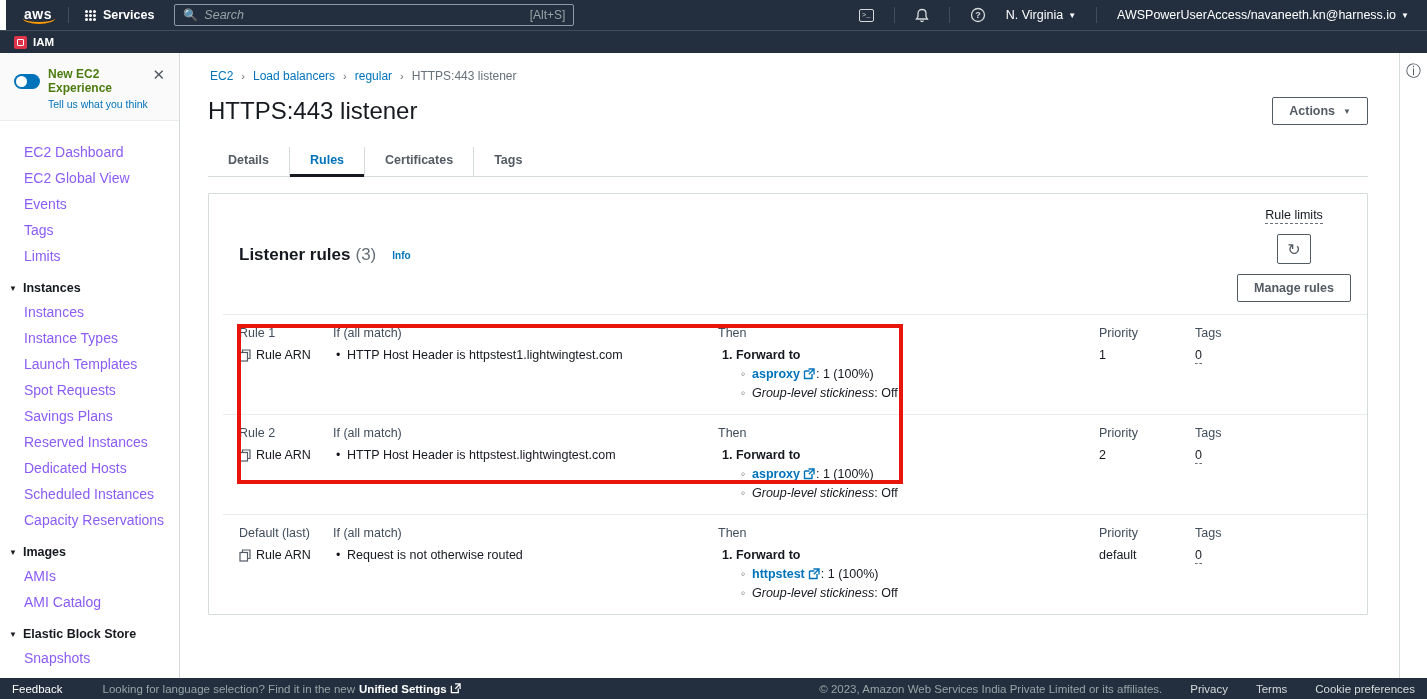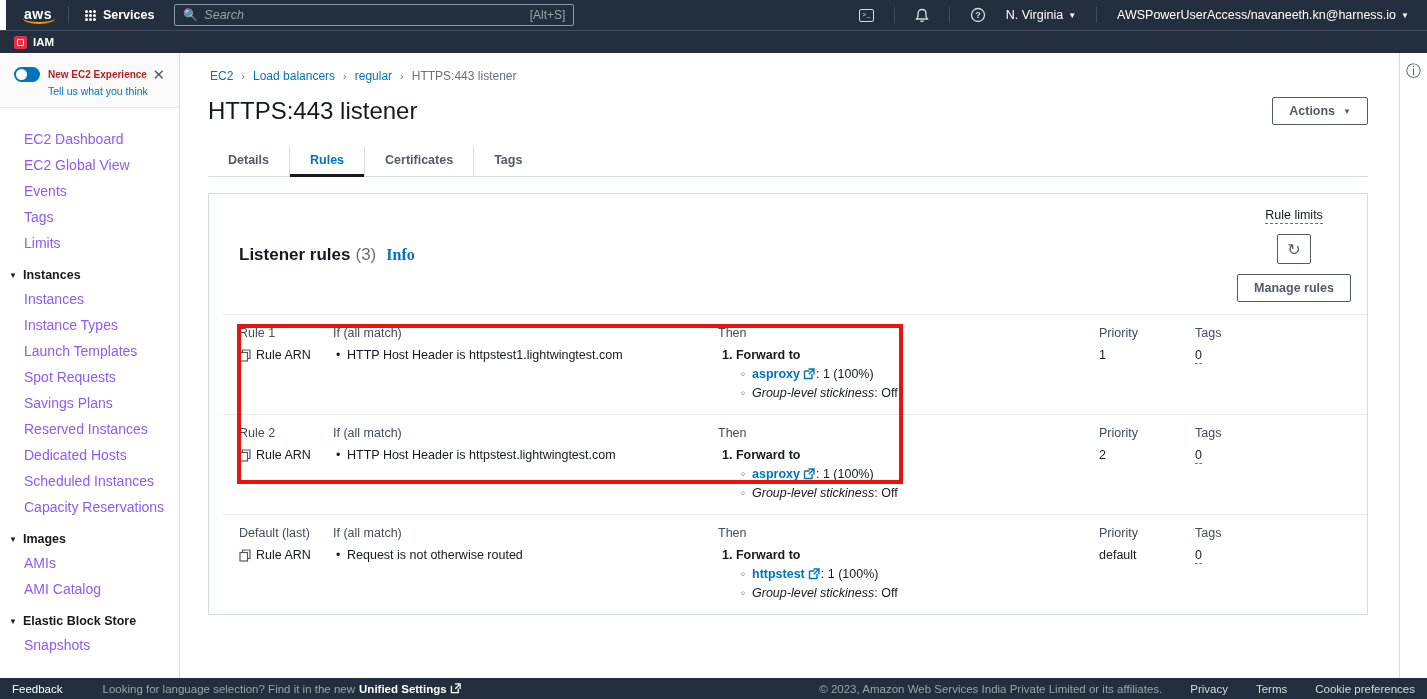--- a/index.html
+++ b/index.html
@@ -35,21 +35,21 @@
   
   .shell { position:absolute; top:53px; left:0; right:0; bottom:21px; display:flex; background:#fff; }
 
   
   .sidebar { width:180px; border-right:1px solid #d5dbdb; background:#fff; overflow:hidden; flex:none; display:flex; flex-direction:column; }
   .exp-card { padding:14px 10px 10px 14px; border-bottom:1px solid #eaeded; background:#fafafa; display:flex; align-items:flex-start; }
   .exp-main { flex:1; }
   .exp-top { display:flex; align-items:center; gap:8px; }
   .toggle { width:26px; height:15px; background:#0073bb; border-radius:8px; position:relative; flex:none; cursor:pointer; }
   .toggle::after { content:""; position:absolute; left:2px; top:2px; width:11px; height:11px; background:#fff; border-radius:50%; }
-  .exp-label { font-weight:bold; font-size:10px; color:#b91c1c; }
+  .exp-label { font-weight:bold; font-size:12px; color:#4d7c0f; }
   .exp-sub { margin:3px 0 0 34px; color:#0073bb; font-size:10.5px; cursor:pointer; }
   .exp-close { color:#545b64; font-size:15px; cursor:pointer; padding:0 4px; line-height:1; }
   .nav { padding:18px 0 0 0; }
   .nav-link { padding:5px 10px 5px 24px; color:#8b5cf6; font-size:14px; cursor:pointer; }
   .nav-section { padding:12px 10px 4px 9px; color:#16191f; font-weight:bold; font-size:12.5px; display:flex; align-items:center; gap:6px; cursor:pointer; }
   .tri { font-size:8px; color:#16191f; }
 
   
   .main { flex:1; overflow:hidden; padding:0 31px 0 28px; position:relative; }
   .breadcrumb { display:flex; align-items:center; gap:8px; font-size:12px; padding:16px 0 0 2px; }
@@ -66,21 +66,21 @@
   .tab:last-child { border-right:none; }
   .tab.active { color:#0073bb; }
   .tab.active::after { content:""; position:absolute; left:0; right:0; bottom:-1px; height:3px; background:#16191f; }
   .tabs-rule { border-bottom:1px solid #d5dbdb; }
 
   
   .card { margin-top:16px; border:1px solid #d5dbdb; border-radius:1px; background:#fff;padding-left:14px; }
   .card-header { display:flex; align-items:center; padding:14px 16px 12px 16px; }
   .card-title { font-size:17px; font-weight:bold; color:#16191f; }
   .card-count { font-size:17px; color:#687078; font-weight:400; margin-left:5px; }
-  .info-link { color:#0073bb; font-weight:bold; font-size:16px; margin-left:10px; cursor:pointer;font-family:Liberation Serif, serif; }
+  .info-link { color:#0073bb; font-weight:bold; font-size:10px; margin-left:16px; cursor:pointer; }
   .card-header-right { margin-left:auto; display:flex; align-items:center; gap:10px;flex-direction:column; }
   .rule-limits { color:#16191f; border-bottom:1px dashed #687078; cursor:pointer; padding-bottom:1px; }
   .icon-btn { width:34px; height:30px; border:1px solid #545b64; border-radius:2px; background:#fff; color:#545b64; font-size:16px; display:flex; align-items:center; justify-content:center; cursor:pointer; }
   .rows-wrap { position:relative; border-top:1px solid #e9ebed; }
   .rule-row { display:flex; padding:11px 16px 14px 16px; border-bottom:1px solid #e9ebed; }
   .rule-row:last-child { border-bottom:none; }
   .row-1 { min-height:86px; } .row-2 { min-height:82px; } .row-3 { min-height:90px; }
   .col-name { width:94px; flex:none; }
   .col-if { width:385px; flex:none; }
   .col-then { width:381px; flex:none; }

